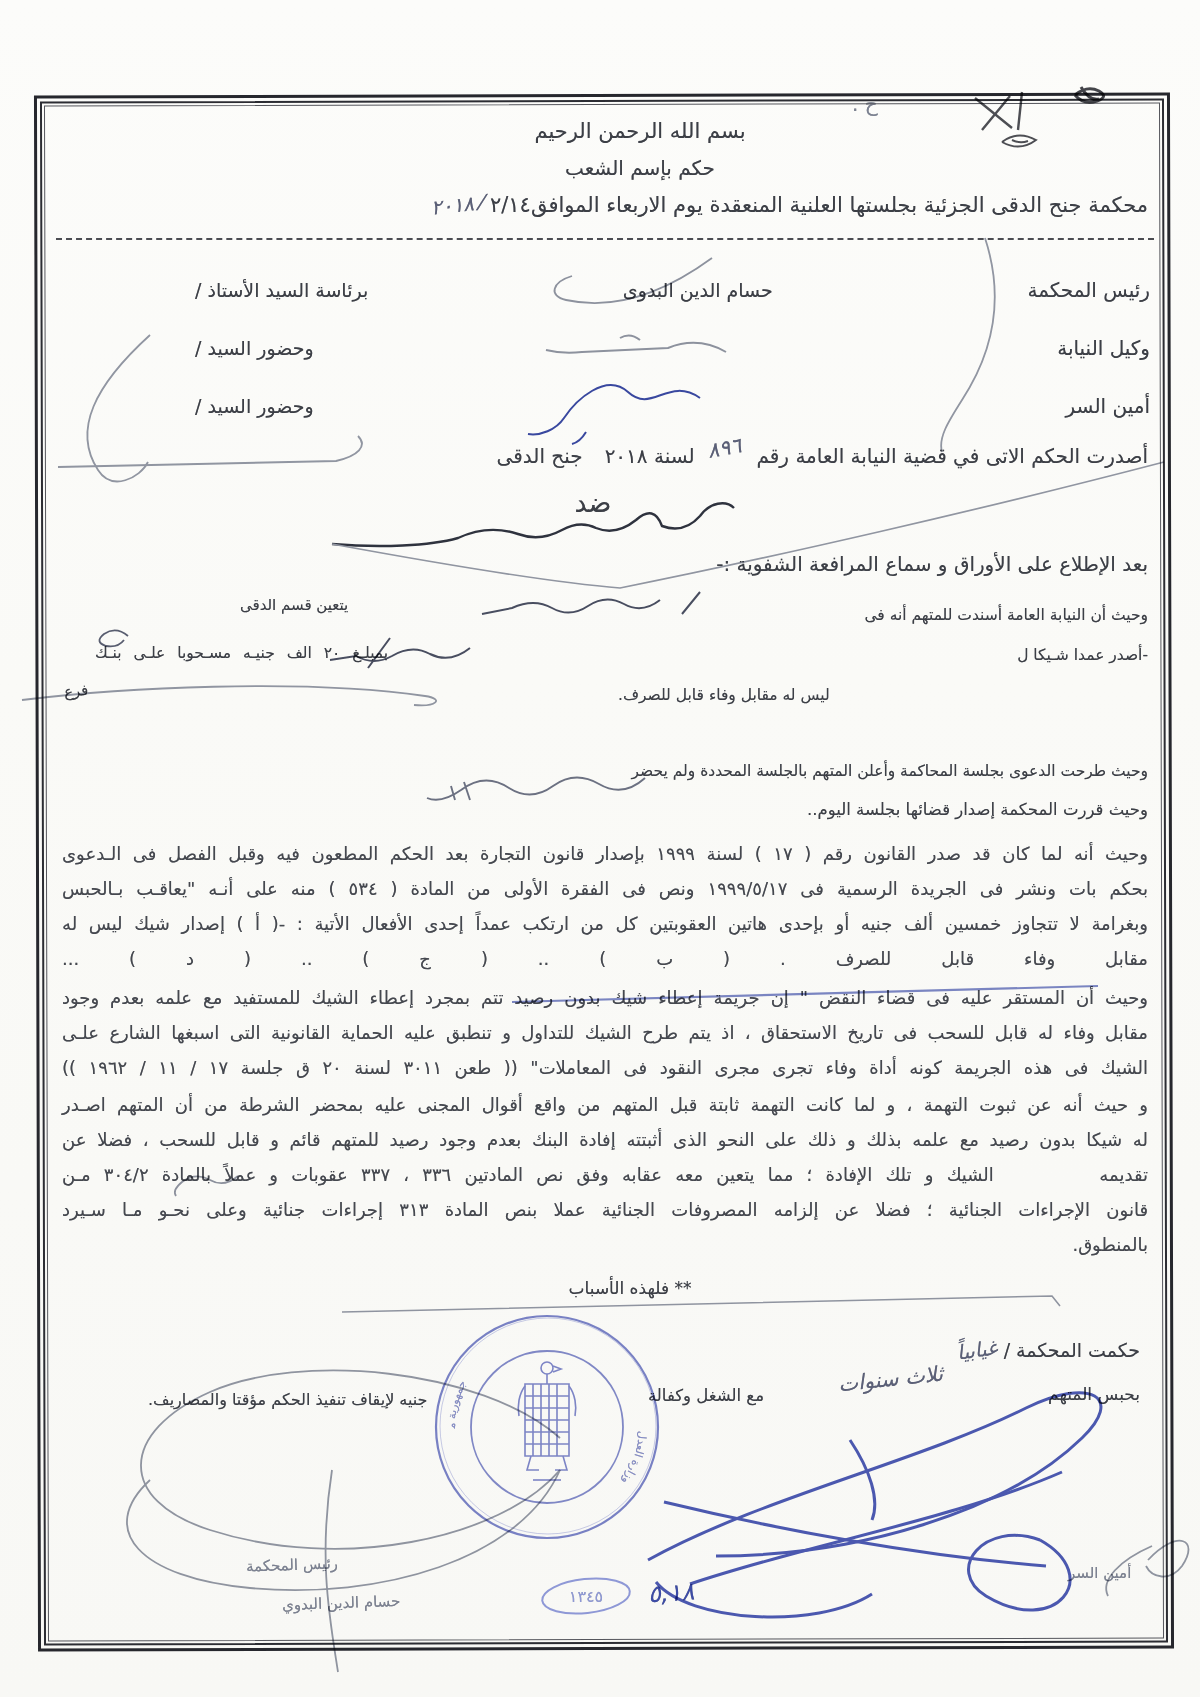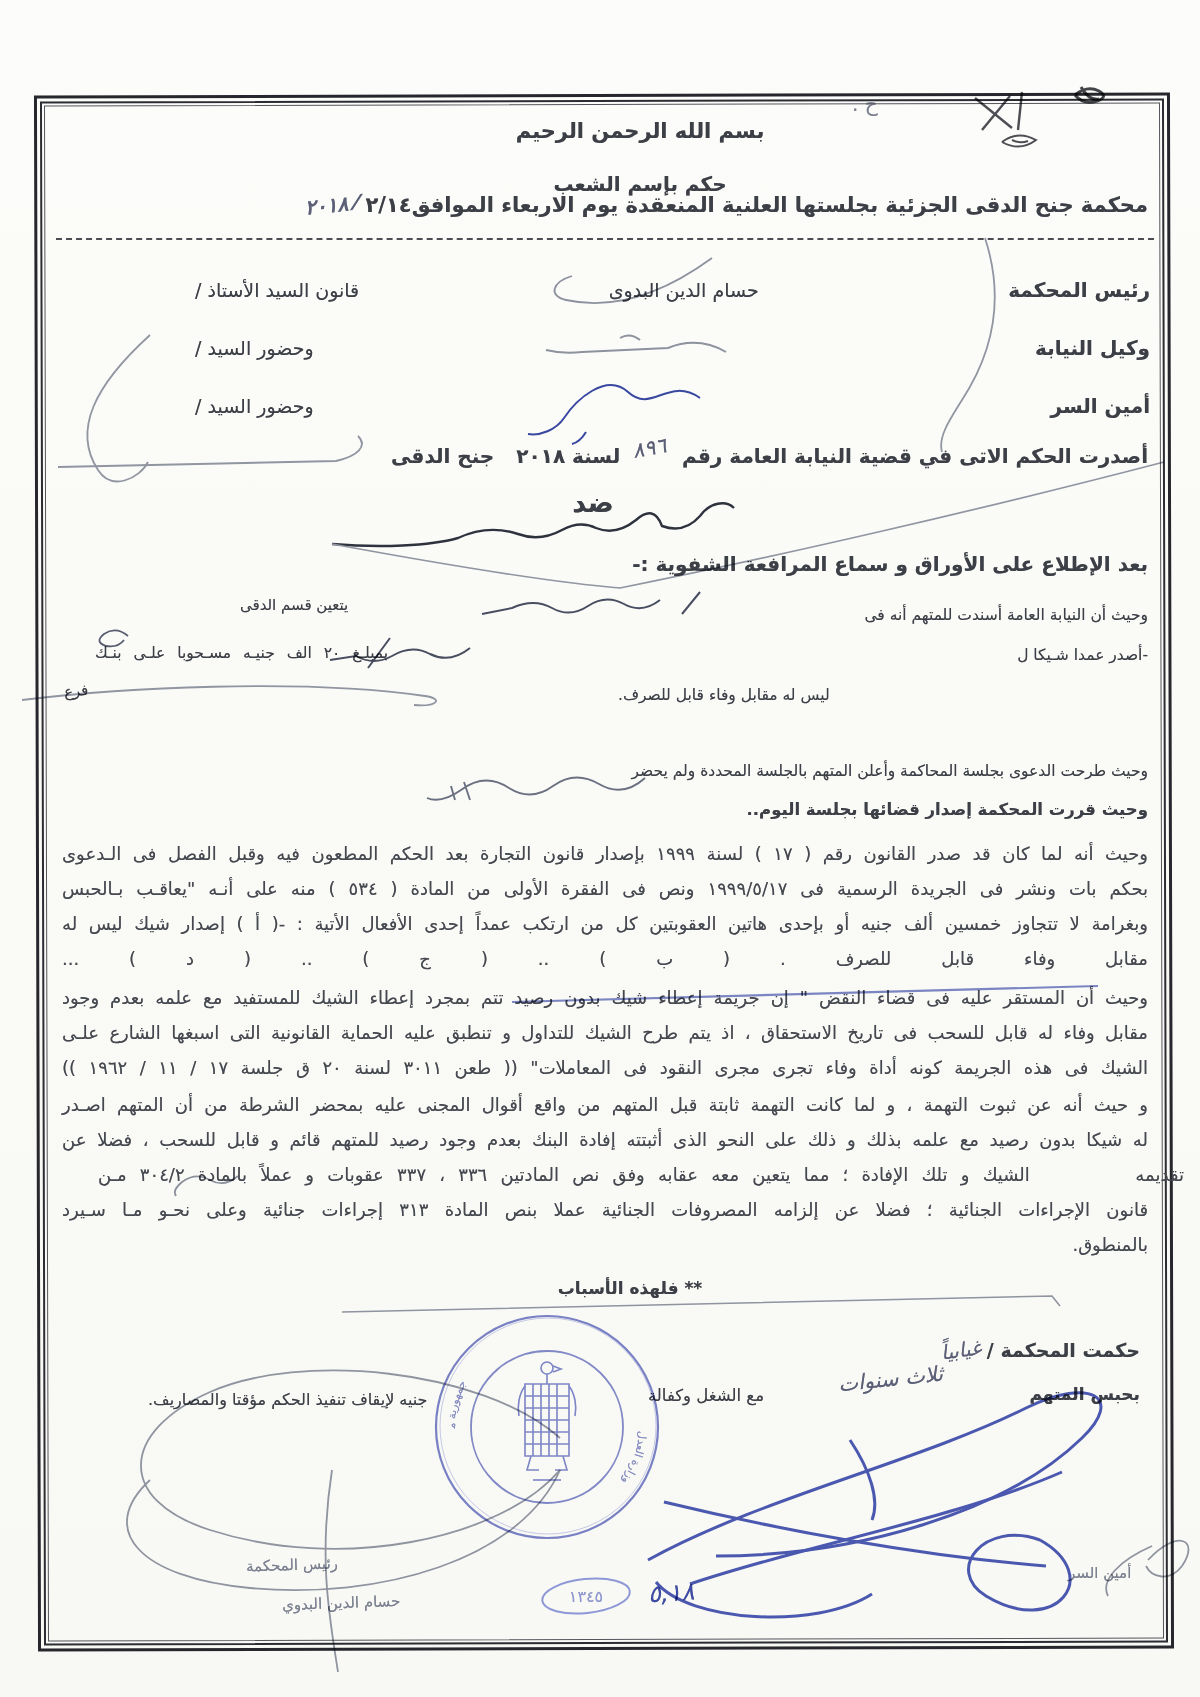--- a/index.html
+++ b/index.html
@@ -7,21 +7,21 @@
     position:relative;width:1200px;height:1697px;margin:0 auto;
     background:linear-gradient(180deg,#fcfcfa 0%,#fafaf7 40%,#f8f8f5 100%);
     font-family:"DejaVu Sans",sans-serif;direction:rtl;overflow:hidden;
     color:#3c3f46;text-shadow:0 0 .5px rgba(70,72,82,.55);
   }
   .frame{position:absolute;left:36px;top:94px;width:1130px;height:1550px;
     border:3px solid #26272d;transform:rotate(-.15deg);}
   .frame-inner{position:absolute;inset:3px;border:2px solid #2c2d33;}
   .frame-inner2{position:absolute;inset:2px;border:1px solid #55565c;}
   .t{position:absolute;white-space:nowrap;line-height:1.25;}
-  .b{font-weight:bold;}
+  .b{font-weight:normal;}
   .center{text-align:center;}
   .hw{font-style:italic;letter-spacing:1px;}
   .hw-gray{color:#5b6078;}
   .hw-blue{color:#3d4ca6;}
   .pline{position:absolute;left:62px;width:1086px;font-size:18px;
     text-align:justify;text-align-last:justify;color:#45484f;line-height:1.3;}
   .pline.short{text-align-last:right;}
   .dashed{position:absolute;left:56px;top:238px;width:1098px;height:0;
     border-top:2px dashed #4c4d52;}
   .panel-row{position:absolute;left:195px;width:955px;display:flex;
@@ -43,31 +43,31 @@
 
   <div class="t gray" style="left:852px;top:92px;font-size:20px;">ح .</div>
 
   <div class="frame">
     <div class="frame-inner">
       <div class="frame-inner2"></div>
     </div>
   </div>
 
   <div class="t b center" style="left:470px;top:118px;width:340px;font-size:21px;">بسم الله الرحمن الرحيم</div>
-  <div class="t b center" style="left:470px;top:172px;width:340px;font-size:20px;">حكم بإسم الشعب</div>
+  <div class="t b center" style="left:470px;top:156px;width:340px;font-size:20px;">حكم بإسم الشعب</div>
   <div class="t b" style="right:52px;top:192px;font-size:21px;">
     <span>محكمة جنح الدقى الجزئية بجلستها العلنية المنعقدة يوم الاربعاء الموافق٢/١٤</span>
     <span class="hw hw-gray" style="display:inline-block;transform:rotate(-6deg);font-size:20px;">⁄ ٢٠١٨</span>
   </div>
   <div class="dashed"></div>
 
   <div class="panel-row" style="top:278px;">
     <span class="b" style="font-size:20px;">رئيس المحكمة</span>
     <span>حسام الدين البدوى</span>
-    <span>قانون السيد الأستاذ /</span>
+    <span>برئاسة السيد الأستاذ /</span>
   </div>
   <div class="panel-row" style="top:336px;">
     <span class="b" style="font-size:20px;">وكيل النيابة</span>
     <span>&nbsp;</span>
     <span>وحضور السيد /</span>
   </div>
   <div class="panel-row" style="top:394px;">
     <span class="b" style="font-size:20px;">أمين السر</span>
     <span>&nbsp;</span>
     <span>وحضور السيد /</span>
@@ -93,21 +93,21 @@
 
   <div class="pline" style="top:842px;">وحيث أنه لما كان قد صدر القانون رقم ( ١٧ ) لسنة ١٩٩٩ بإصدار قانون التجارة بعد الحكم المطعون فيه وقبل الفصل فى الـدعوى</div>
   <div class="pline" style="top:877px;">بحكم بات ونشر فى الجريدة الرسمية فى ١٩٩٩/٥/١٧ ونص فى الفقرة الأولى من المادة ( ٥٣٤ ) منه على أنـه "يعاقـب بـالحبس</div>
   <div class="pline" style="top:912px;">وبغرامة لا تتجاوز خمسين ألف جنيه أو بإحدى هاتين العقوبتين كل من ارتكب عمداً إحدى الأفعال الأتية : -( أ ) إصدار شيك ليس له</div>
   <div class="pline" style="top:986px;">وحيث أن المستقر عليه فى قضاء النقض " إن جريمة إعطاء شيك بدون رصيد تتم بمجرد إعطاء الشيك للمستفيد مع علمه بعدم وجود</div>
   <div class="pline" style="top:947px;">مقابل وفاء قابل للصرف . ( ب ) .. ( ج ) .. ( د ) ...</div>
   <div class="pline" style="top:1021px;">مقابل وفاء له قابل للسحب فى تاريخ الاستحقاق ، اذ يتم طرح الشيك للتداول و تنطبق عليه الحماية القانونية التى اسبغها الشارع علـى</div>
   <div class="pline" style="top:1056px;">الشيك فى هذه الجريمة كونه أداة وفاء تجرى مجرى النقود فى المعاملات" (( طعن ٣٠١١ لسنة ٢٠ ق جلسة ١٧ / ١١ / ١٩٦٢ ))</div>
   <div class="pline" style="top:1128px;">له شيكا بدون رصيد مع علمه بذلك و ذلك على النحو الذى أثبتته إفادة البنك بعدم وجود رصيد للمتهم قائم و قابل للسحب ، فضلا عن</div>
   <div class="pline" style="top:1093px;">و حيث أنه عن ثبوت التهمة ، و لما كانت التهمة ثابتة قبل المتهم من واقع أقوال المجنى عليه بمحضر الشرطة من أن المتهم اصـدر</div>
-  <div class="pline" style="top:1163px;margin-left:36px;">تقديمه &nbsp;&nbsp;&nbsp;&nbsp;&nbsp;&nbsp; الشيك و تلك الإفادة ؛ مما يتعين معه عقابه وفق نص المادتين ٣٣٦ ، ٣٣٧ عقوبات و عملاً بالمادة ٣٠٤/٢ مـن</div>
+  <div class="pline" style="top:1163px;">تقديمه &nbsp;&nbsp;&nbsp;&nbsp;&nbsp;&nbsp; الشيك و تلك الإفادة ؛ مما يتعين معه عقابه وفق نص المادتين ٣٣٦ ، ٣٣٧ عقوبات و عملاً بالمادة ٣٠٤/٢ مـن</div>
   <div class="pline" style="top:1198px;">قانون الإجراءات الجنائية ؛ فضلا عن إلزامه المصروفات الجنائية عملا بنص المادة ٣١٣ إجراءات جنائية وعلى نحـو مـا سـيرد</div>
   <div class="pline short" style="top:1233px;">بالمنطوق.</div>
 
   <div class="t b center" style="left:430px;top:1278px;width:400px;font-size:17px;letter-spacing:2px;">** فلهذه الأسباب</div>
   <div class="t" style="right:60px;top:1338px;font-size:19px;">
     <span class="b">حكمت المحكمة /</span>
     <span class="hw hw-gray" style="display:inline-block;transform:rotate(-8deg);font-size:20px;">غيابياً</span>
   </div>
   <div class="t b" style="right:60px;top:1384px;font-size:17px;">بحبس المتهم</div>
   <div class="t hw hw-gray" style="left:838px;top:1366px;font-size:21px;transform:rotate(-6deg);">ثلاث سنوات</div>

